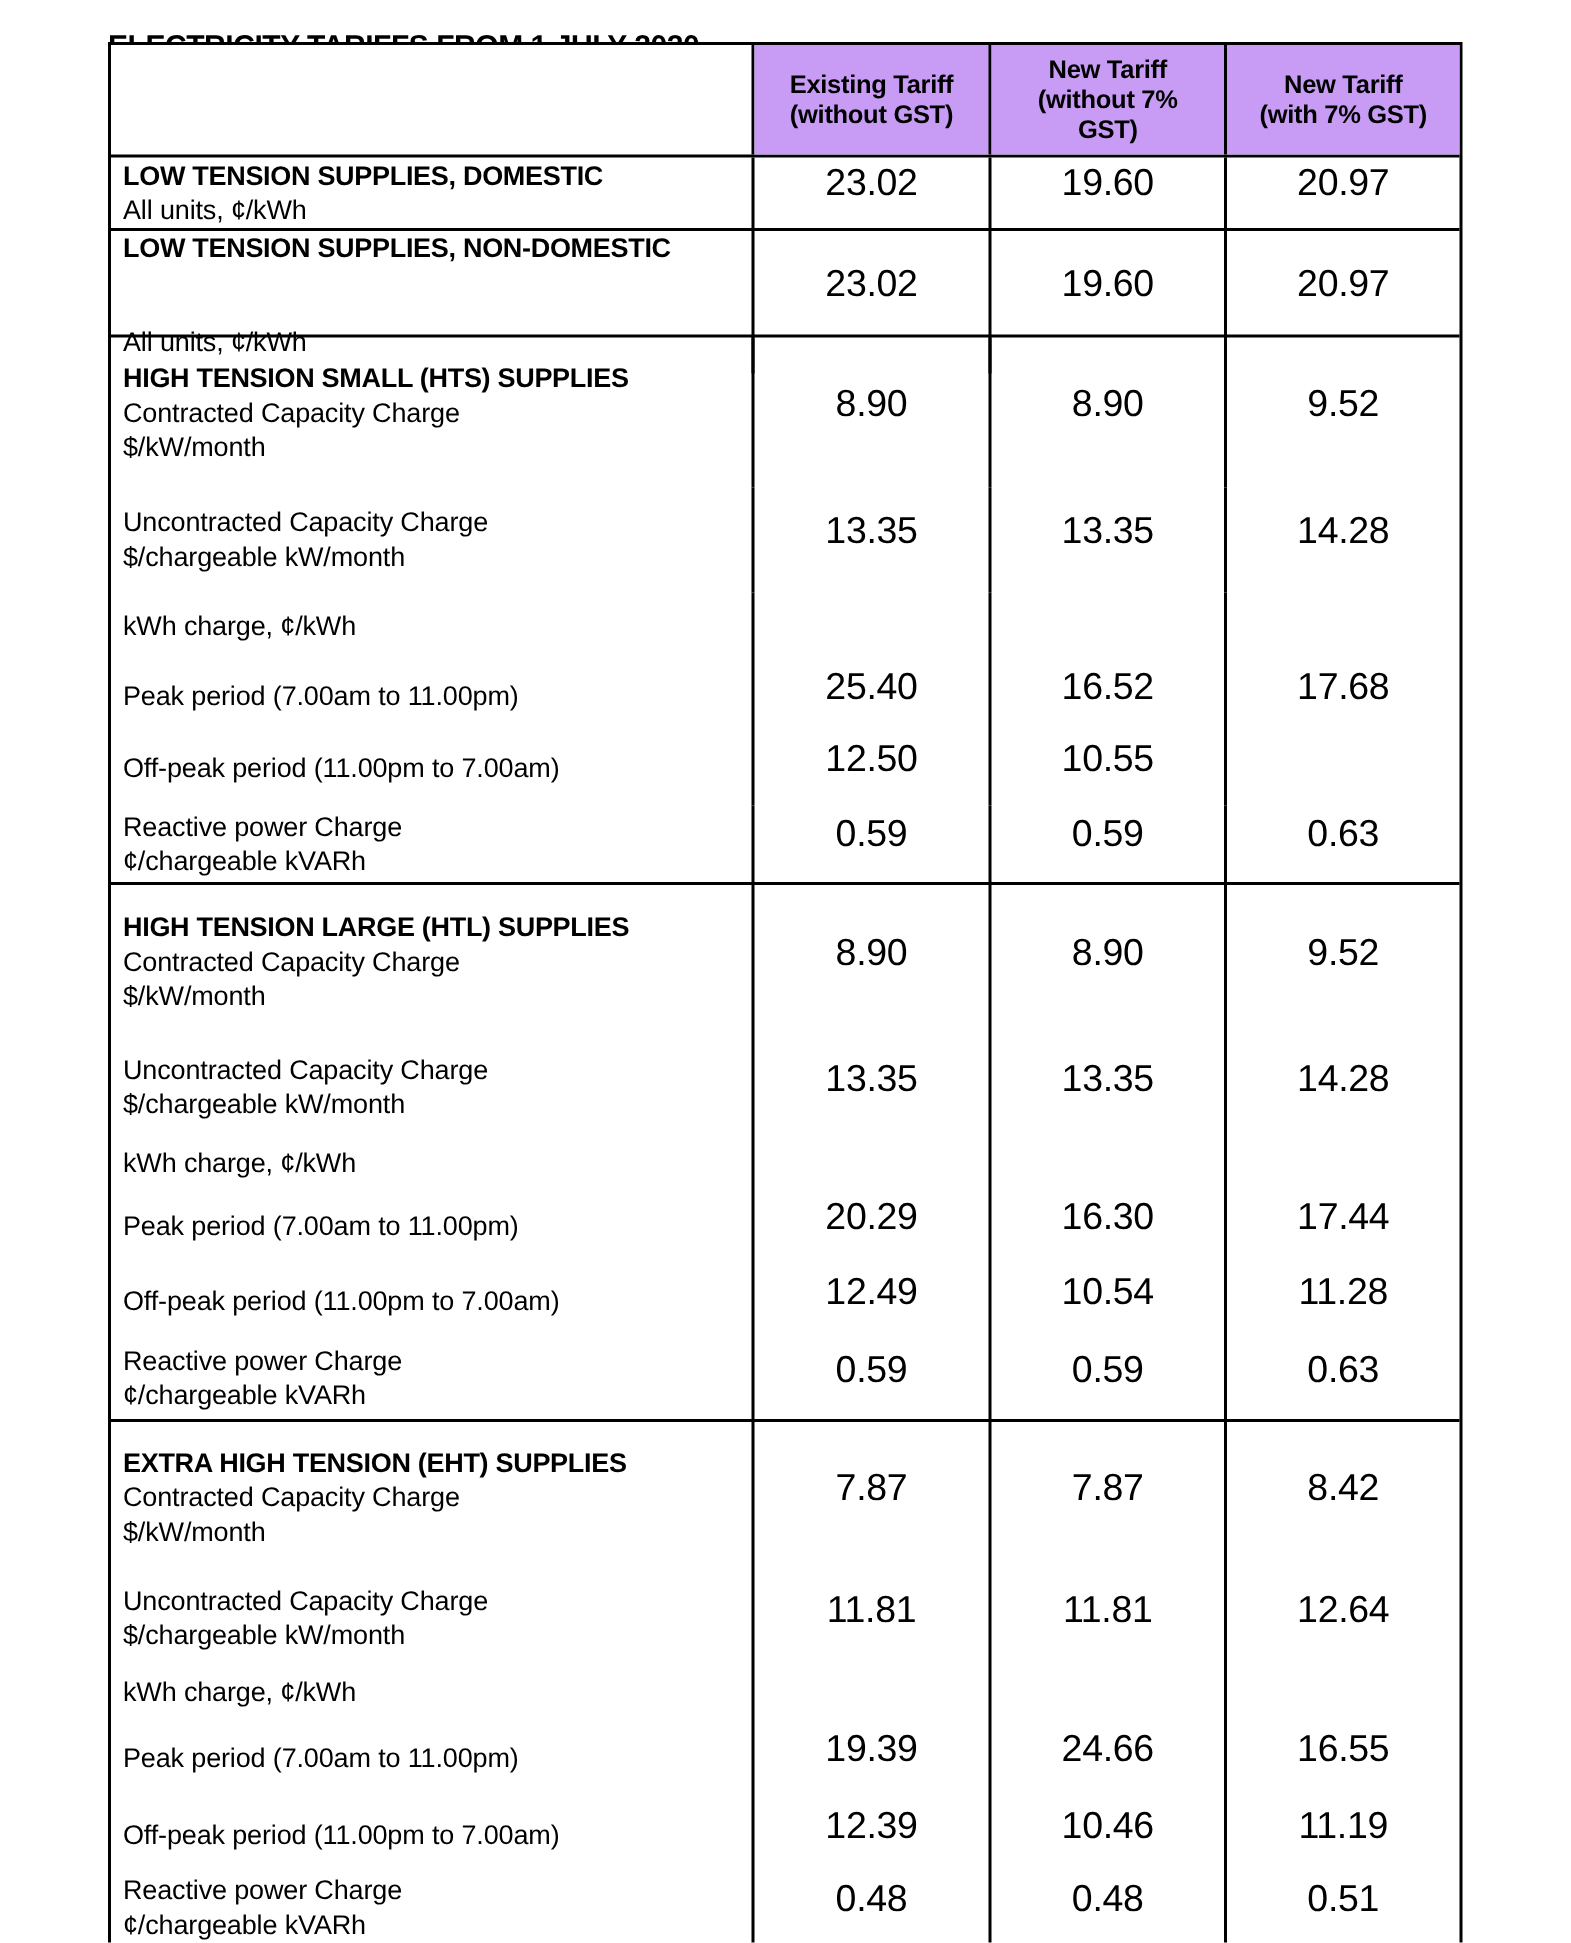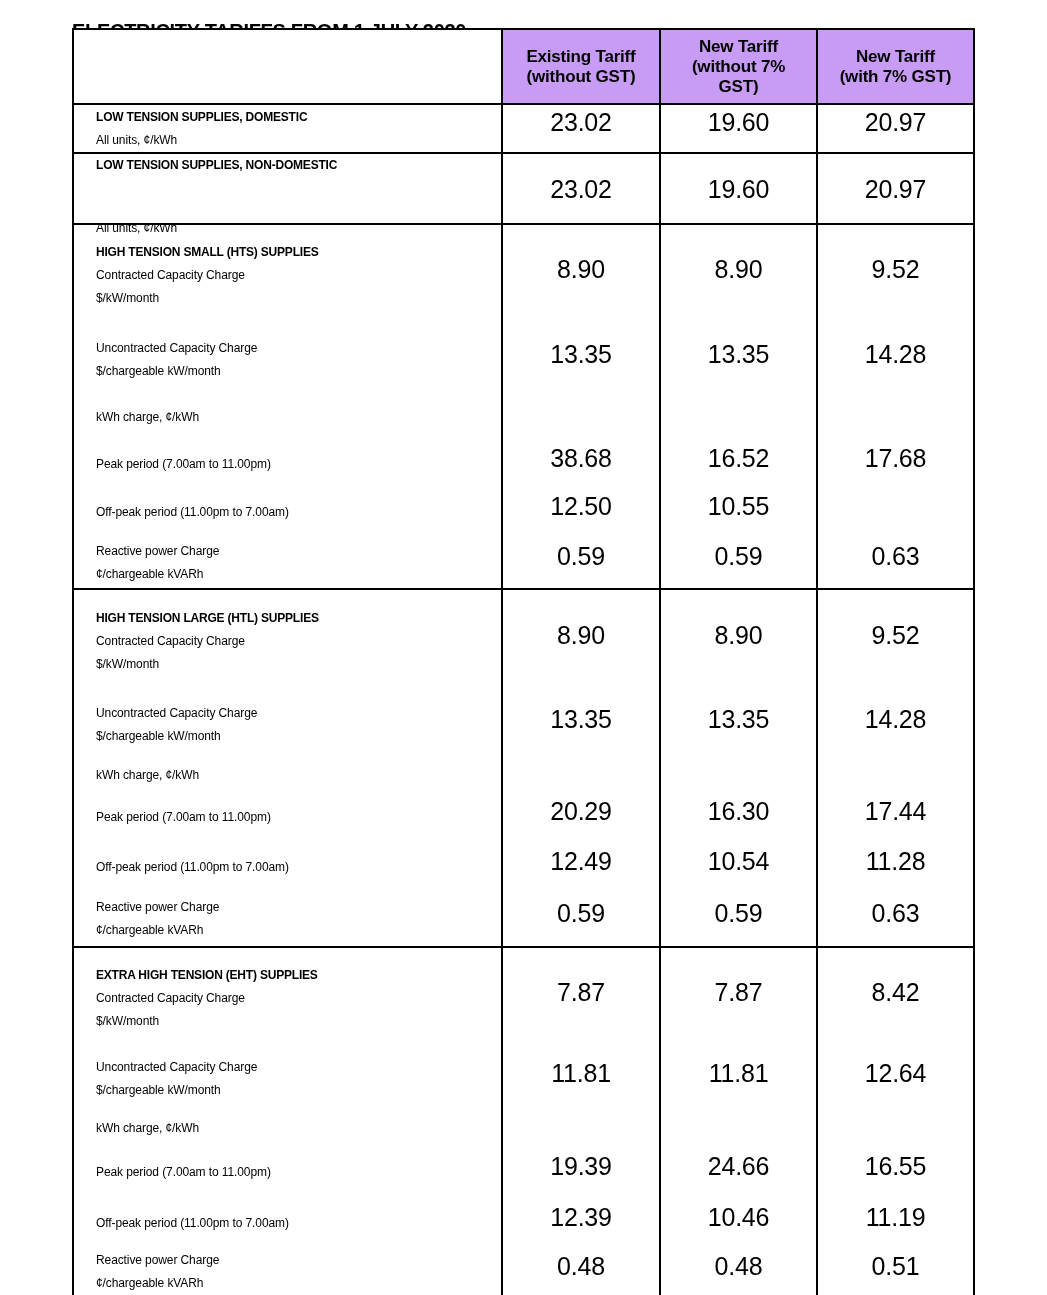--- a/index.html
+++ b/index.html
@@ -27,22 +27,22 @@
   .hrow{height:73px;}
   .hcell{
     display:flex;flex-direction:column;align-items:center;justify-content:center;
     text-align:center;font-weight:700;font-size:17px;line-height:20px;
     letter-spacing:-0.2px;
   }
   .hcell.purple{background:var(--hdr-bg,#C89CF4);}
   
   .label{
     display:flex;flex-direction:column;justify-content:center;
-    padding-left:22px;padding-right:8px;
-    font-size:12px;line-height:23px;letter-spacing:-0.1px;
+    padding-left:8px;padding-right:8px;
+    font-size:18px;line-height:23px;letter-spacing:-0.1px;
   }
   .label.push-down{justify-content:flex-end;padding-bottom:9px;gap:40px;}
   .label .b{font-weight:700;letter-spacing:-0.2px;white-space:nowrap;}
   
   .val{
     display:flex;align-items:center;justify-content:center;
     font-size:25px;letter-spacing:-0.2px;
   }
   .val span{position:relative;top:-6px;}
 </style>
@@ -144,21 +144,21 @@
       </div>
       <div class="cell bR val"></div>
       <div class="cell bR val"></div>
       <div class="cell val"></div>
     </div>
     <div class="row" style="height:48px">
       <div class="cell bR label">
         <span>Peak period (7.00am to 11.00pm)</span>
       </div>
       <div class="cell bR val">
-          <span>38.68</span>
+          <span>25.40</span>
         </div>
       <div class="cell bR val">
           <span>16.52</span>
         </div>
       <div class="cell val">
           <span>17.68</span>
         </div>
     </div>
     <div class="row" style="height:49px">
       <div class="cell bR label">

